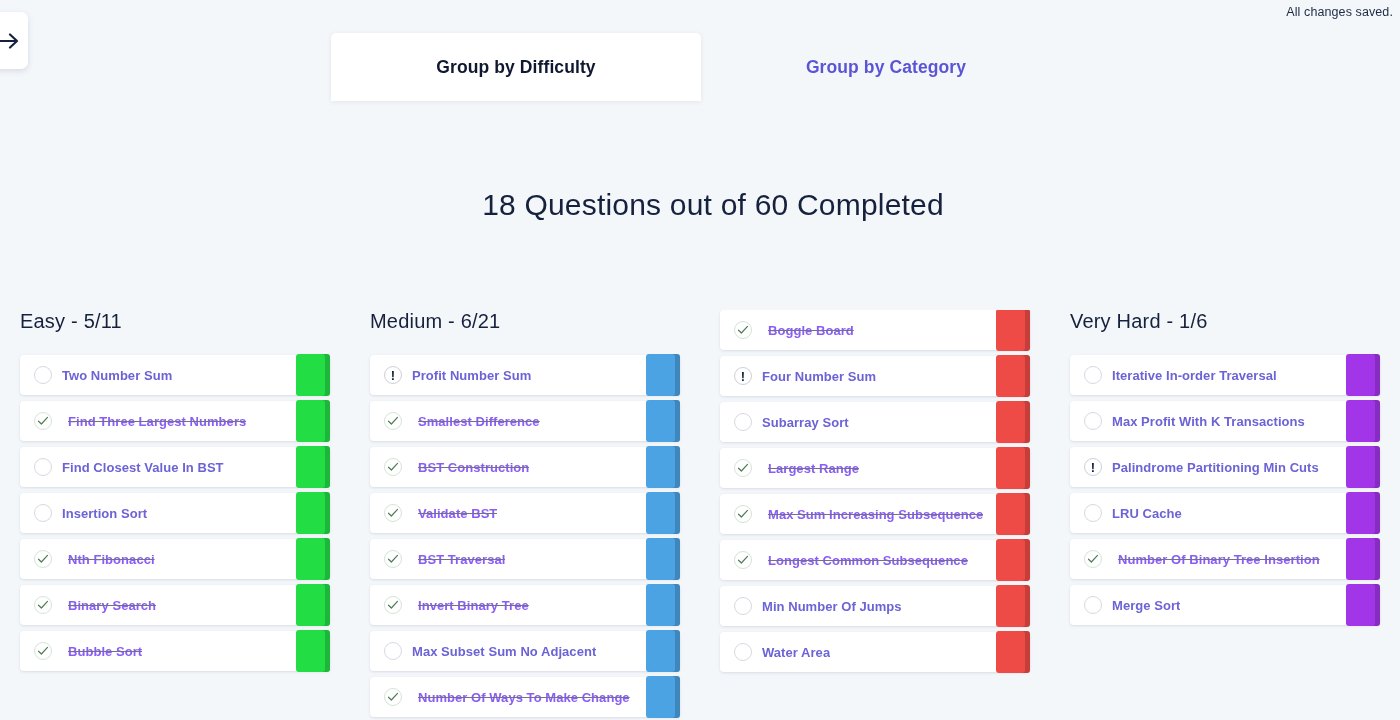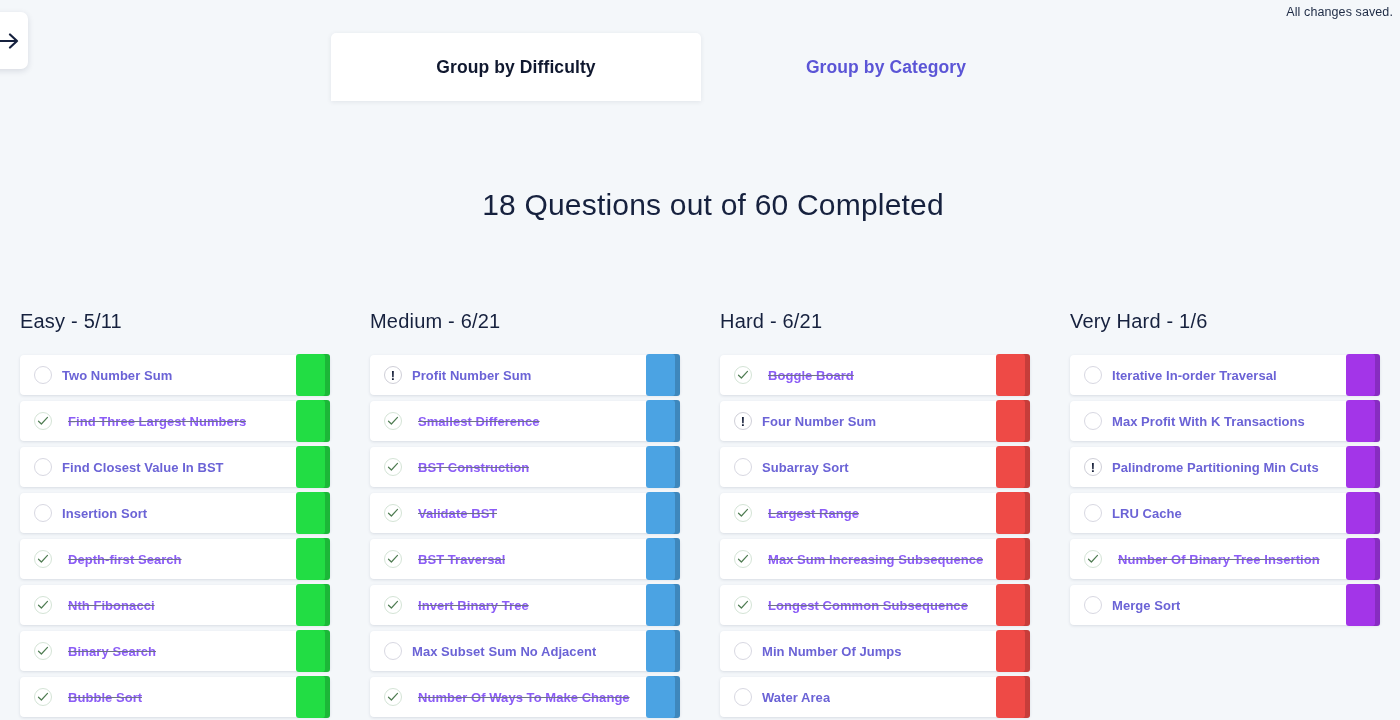--- a/index.html
+++ b/index.html
@@ -241,29 +241,20 @@
           <span class="q-status todo"></span>
           <span class="q-label">Insertion Sort</span>
           <span class="q-tag" style="background: rgb(34, 221, 68);"></span>
         </div>
         <div class="q-row done">
           <span class="q-status done">
             <svg width="12" height="12" viewBox="0 0 12 12">
               <path d="M1.5 6.2 L4.4 9 L10.5 2.4" fill="none" stroke="#4f7c52" stroke-width="1.2" stroke-linecap="round" stroke-linejoin="round"></path>
             </svg>
           </span>
-          <span class="q-label">Depth-first Search</span>
-          <span class="q-tag" style="background: rgb(34, 221, 68);"></span>
-        </div>
-        <div class="q-row done">
-          <span class="q-status done">
-            <svg width="12" height="12" viewBox="0 0 12 12">
-              <path d="M1.5 6.2 L4.4 9 L10.5 2.4" fill="none" stroke="#4f7c52" stroke-width="1.2" stroke-linecap="round" stroke-linejoin="round"></path>
-            </svg>
-          </span>
           <span class="q-label">Nth Fibonacci</span>
           <span class="q-tag" style="background: rgb(34, 221, 68);"></span>
         </div>
         <div class="q-row done">
           <span class="q-status done">
             <svg width="12" height="12" viewBox="0 0 12 12">
               <path d="M1.5 6.2 L4.4 9 L10.5 2.4" fill="none" stroke="#4f7c52" stroke-width="1.2" stroke-linecap="round" stroke-linejoin="round"></path>
             </svg>
           </span>
           <span class="q-label">Binary Search</span>
@@ -345,21 +336,20 @@
             <svg width="12" height="12" viewBox="0 0 12 12">
               <path d="M1.5 6.2 L4.4 9 L10.5 2.4" fill="none" stroke="#4f7c52" stroke-width="1.2" stroke-linecap="round" stroke-linejoin="round"></path>
             </svg>
           </span>
           <span class="q-label">Number Of Ways To Make Change</span>
           <span class="q-tag" style="background: rgb(75, 163, 227);"></span>
         </div>
       </div>
     </div>
     <div class="column">
-      <div class="column-title">Hard - 6/21</div>
       <div class="q-list">
         <div class="q-row done">
           <span class="q-status done">
             <svg width="12" height="12" viewBox="0 0 12 12">
               <path d="M1.5 6.2 L4.4 9 L10.5 2.4" fill="none" stroke="#4f7c52" stroke-width="1.2" stroke-linecap="round" stroke-linejoin="round"></path>
             </svg>
           </span>
           <span class="q-label">Boggle Board</span>
           <span class="q-tag" style="background: rgb(238, 74, 70);"></span>
         </div>

